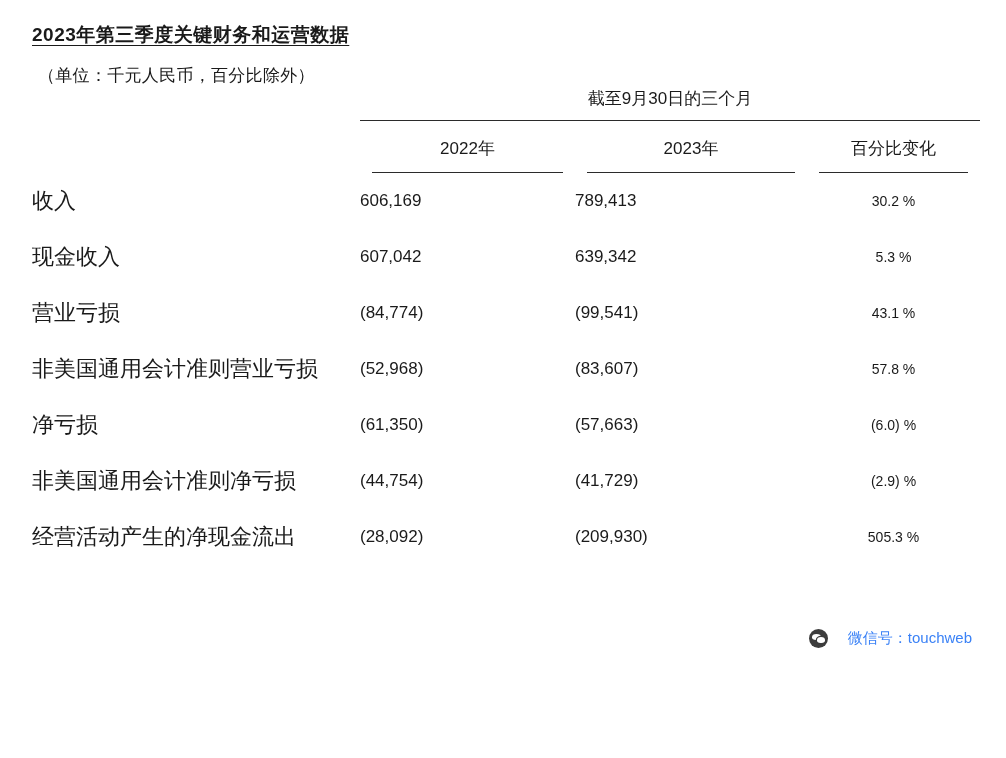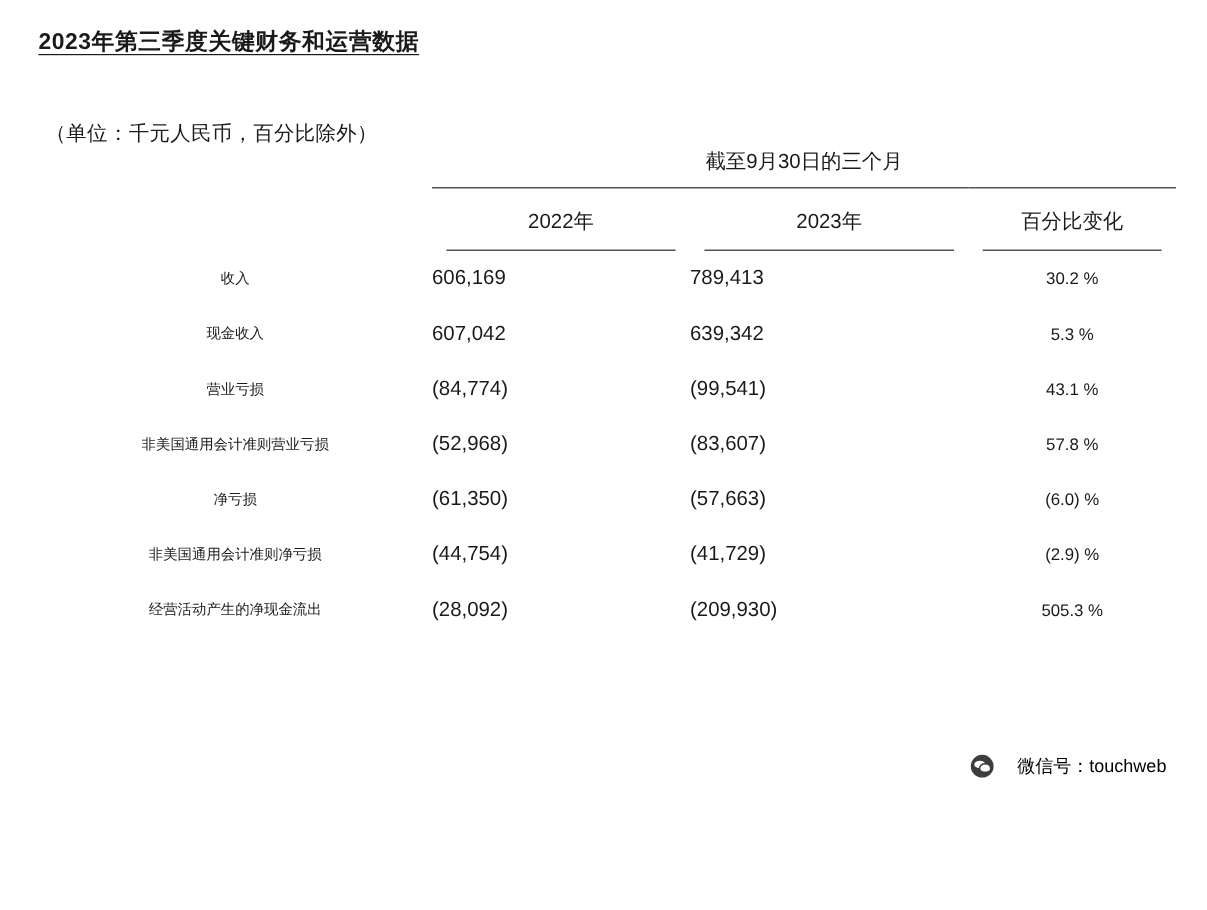--- a/index.html
+++ b/index.html
@@ -26,21 +26,21 @@
     font-size: 19px;
     font-weight: bold;
     text-decoration: underline;
     text-underline-offset: 4px;
     letter-spacing: 0.5px;
     margin: 0 0 0 2px;
     padding-top: 4px;
   }
   .doc-subtitle {
     font-size: 17px;
-    margin: 52px 0 0 8px;
+    margin: 16px 0 0 8px;
     letter-spacing: 0.3px;
   }
   table.fin {
     width: 950px;
     border-collapse: collapse;
     table-layout: fixed;
   }
   table.fin col.c-label { width: 330px; }
   table.fin col.c-2022  { width: 215px; }
   table.fin col.c-2023  { width: 232px; }
@@ -71,22 +71,22 @@
     padding: 0;
   }
   .colhead-rule > div {
     border-bottom: 1.4px solid #2b2b2b;
     height: 0;
     margin: 0 12px;
   }
   .rule-pct > div { margin: 0 12px 0 12px; }
 
   td.rowlabel {
-    font-size: 12px;
-    text-align: center;
+    font-size: 22px;
+    text-align: left;
     padding: 13px 0 13px 2px;
     white-space: nowrap;
   }
   td.num {
     font-size: 17px;
     padding: 13px 0;
     white-space: nowrap;
   }
   td.pct {
     font-size: 14px;
@@ -94,21 +94,21 @@
     padding: 13px 0;
     white-space: nowrap;
   }
   .watermark {
     position: absolute;
     right: 34px;
     bottom: 38px;
     display: flex;
     align-items: center;
     gap: 20px;
-    color: #000000;
+    color: #3b82f6;
     font-size: 15px;
     white-space: nowrap;
   }
   .wechat-icon {
     width: 19px;
     height: 19px;
     border-radius: 50%;
     background: #3d3d3d;
     position: relative;
     flex: 0 0 auto;

